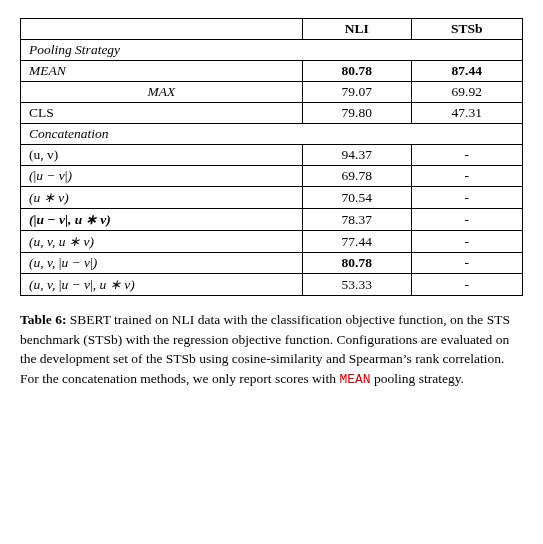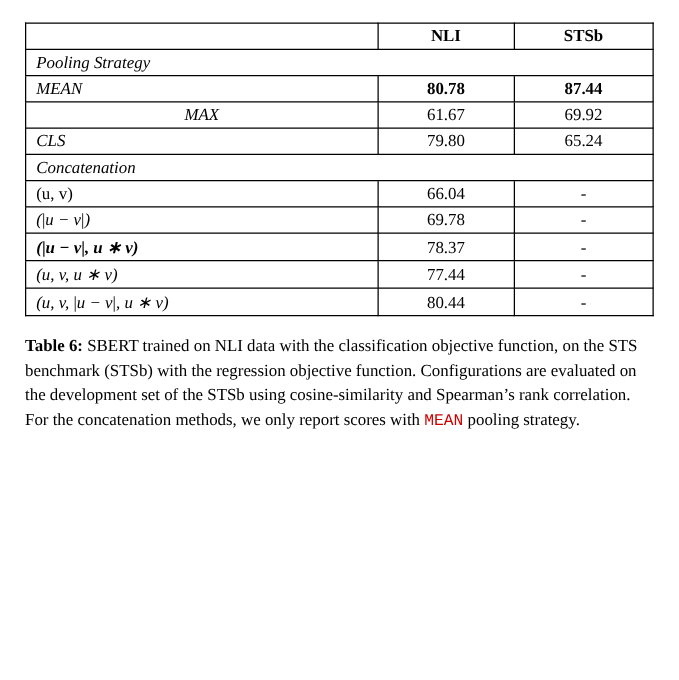--- a/index.html
+++ b/index.html
@@ -85,54 +85,64 @@
     <tr class="section-label">
           <td colspan="3" style="font-style: italic; border-width: 1px; border-style: solid; border-color: rgb(0, 0, 0);">Pooling Strategy</td>
         </tr>
         <tr>
           <td style="font-style: italic;">MEAN</td>
           <td style="font-weight: bold;">80.78</td>
           <td style="font-weight: bold; text-align: center;">87.44</td>
         </tr>
         <tr>
           <td style="font-style: italic; text-align: center;">MAX</td>
-          <td>61.67</td>
+          <td>79.07</td>
           <td>69.92</td>
         </tr>
         <tr>
-          <td style="font-style: italic;">CLS</td>
+          <td style="">CLS</td>
           <td>79.80</td>
-          <td>65.24</td>
+          <td>47.31</td>
         </tr>
         <tr class="section-label">
           <td colspan="3" style="font-style: italic; border-width: 1px; border-style: solid; border-color: rgb(0, 0, 0);">Concatenation</td>
         </tr>
         <tr>
           <td style="">(u, v)</td>
-          <td>66.04</td>
+          <td>94.37</td>
           <td>-</td>
         </tr>
         <tr>
           <td style="font-style: italic;">(<span style="font-style:normal;">|</span>u − v<span style="font-style:normal;">|</span>)</td>
           <td>69.78</td>
+          <td>-</td>
+        </tr>
+        <tr>
+          <td style="font-style: italic;">(u ∗ v)</td>
+          <td>70.54</td>
           <td>-</td>
         </tr>
         <tr>
           <td style="font-style: italic; font-weight: bold;">(<span style="font-style:normal;">|</span>u − v<span style="font-style:normal;">|</span>, u ∗ v)</td>
           <td>78.37</td>
           <td>-</td>
         </tr>
         <tr>
           <td style="font-style: italic;">(u, v, u ∗ v)</td>
           <td>77.44</td>
           <td>-</td>
         </tr>
         <tr>
+          <td style="font-style: italic;">(u, v, <span style="font-style:normal;">|</span>u − v<span style="font-style:normal;">|</span>)</td>
+          <td style="font-weight: bold;">80.78</td>
+          <td>-</td>
+        </tr>
+        <tr>
           <td style="font-style: italic;">(u, v, <span style="font-style:normal;">|</span>u − v<span style="font-style:normal;">|</span>, u ∗ v)</td>
-          <td>80.44</td>
+          <td>53.33</td>
           <td>-</td>
         </tr>
       </tbody>
   </table>
 </div>
 
 <div class="caption">
   <span class="caption-label">Table 6:</span><span> SBERT trained on NLI data with the classification objective function, on the STS benchmark (STSb) with the regression objective function.  Configurations are evaluated on the development set of the STSb using cosine-similarity and Spearman’s rank correlation. For the concatenation methods, we only report scores with </span><span class="mean-code">MEAN</span><span> pooling strategy.</span>
 </div>
 

